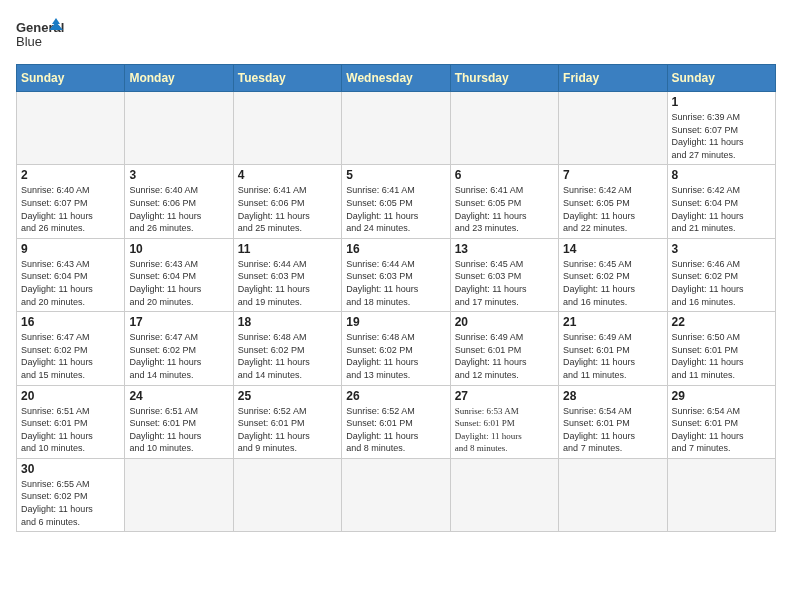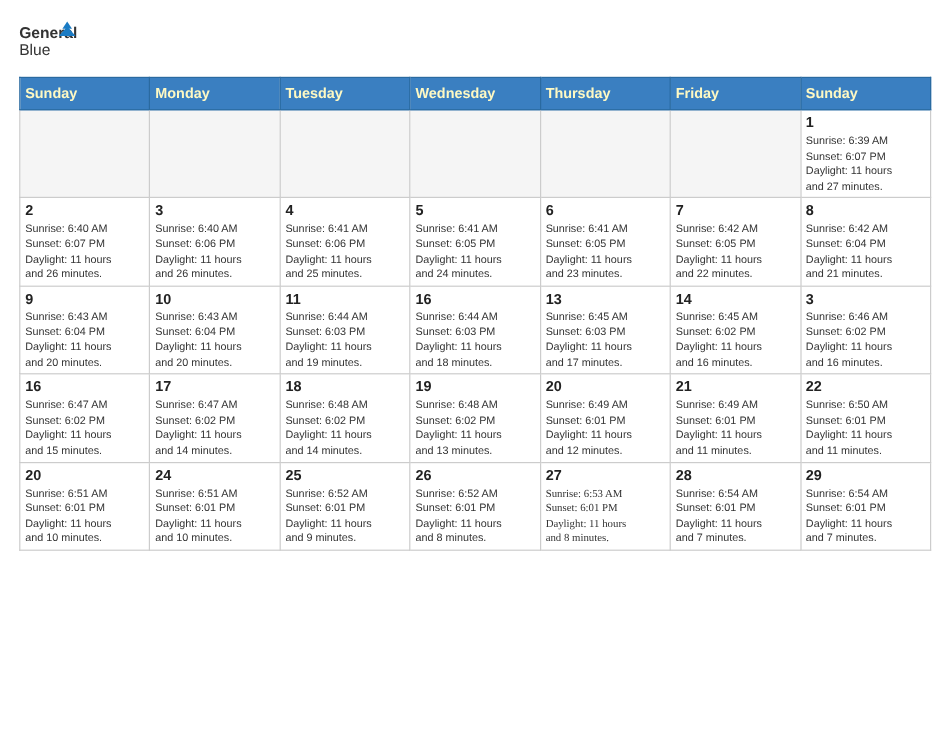--- a/index.html
+++ b/index.html
@@ -322,14 +322,29 @@
 and 7 minutes.</div>
         </td>
         <td>
           <span class="day-number">29</span>
           <div class="day-info" style="white-space: pre-line;">Sunrise: 6:54 AM
 Sunset: 6:01 PM
 Daylight: 11 hours
 and 7 minutes.</div>
         </td>
       </tr>
+      <tr class="last-row">
+        <td class="has-data">
+          <span class="day-number">30</span>
+          <div class="day-info" style="white-space: pre-line;">Sunrise: 6:55 AM
+Sunset: 6:02 PM
+Daylight: 11 hours
+and 6 minutes.</div>
+        </td>
+        <td class="empty"></td>
+        <td class="empty"></td>
+        <td class="empty"></td>
+        <td class="empty"></td>
+        <td class="empty"></td>
+        <td class="empty"></td>
+      </tr>
     </tbody>
 </table>
 
 </body></html>

